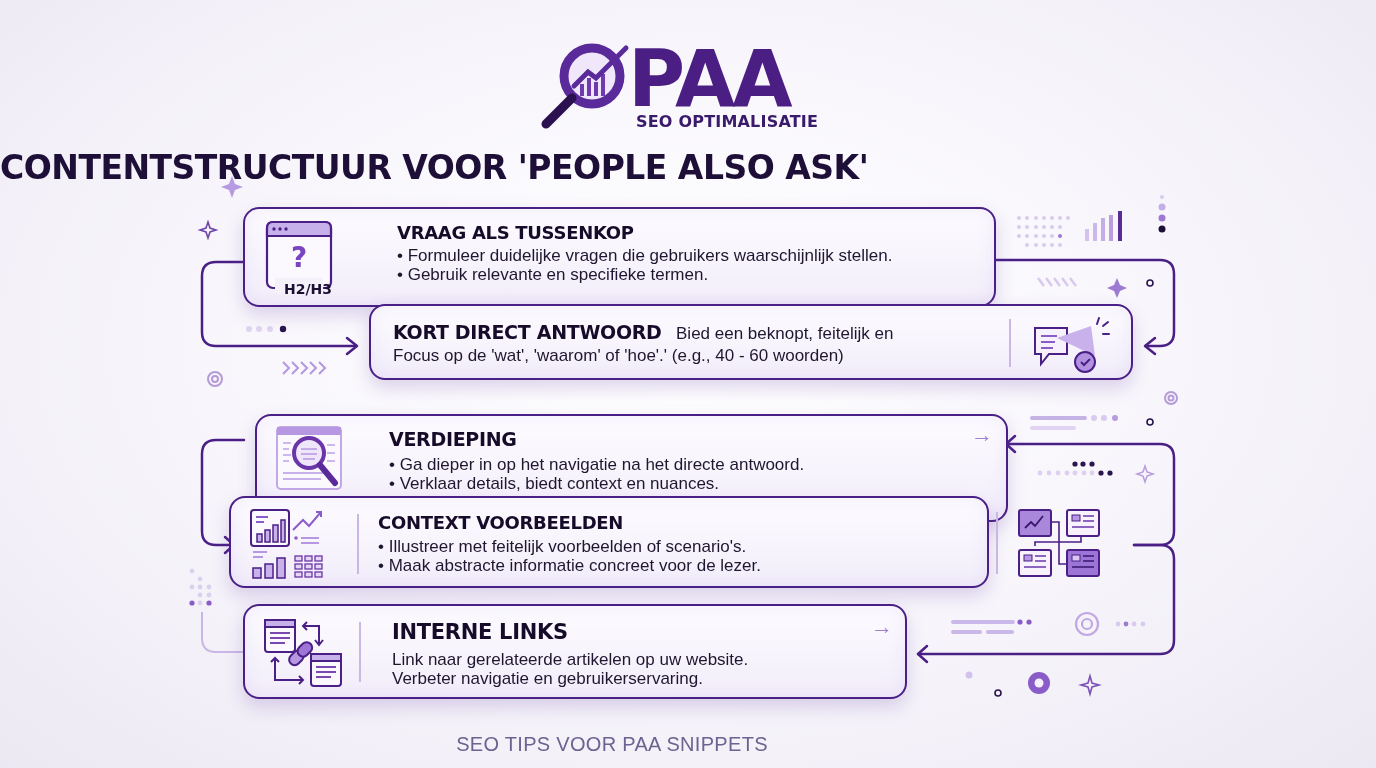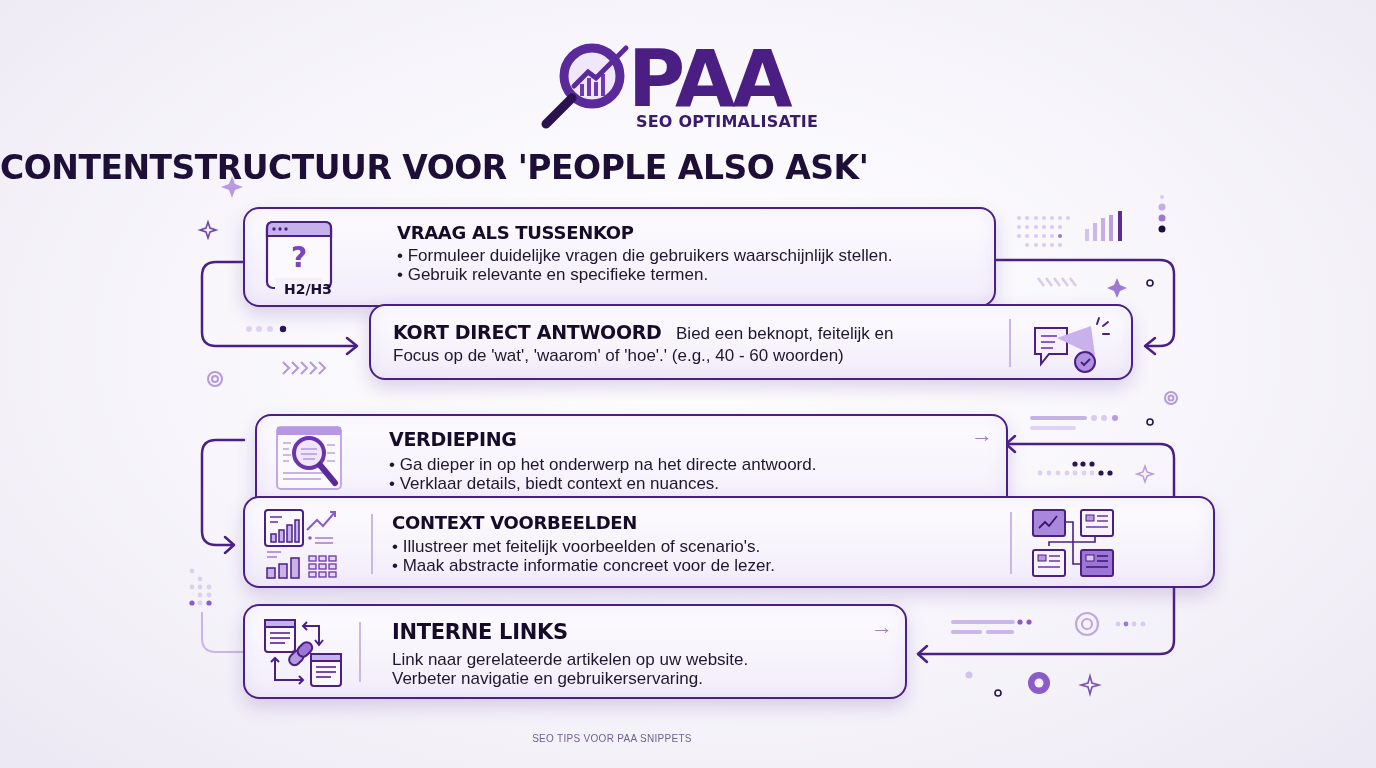--- a/index.html
+++ b/index.html
@@ -5,21 +5,21 @@
   html,body{margin:0;padding:0;}
   body{width:1376px;height:768px;overflow:hidden;position:relative;
     background:radial-gradient(ellipse at 50% 45%, #ffffff 0%, #f7f5fb 55%, #ece8f3 100%);
     font-family:"Liberation Sans", "DejaVu Sans", sans-serif;color:#1a1130;}
   .abs{position:absolute;}
   
   .logo{left:536px;top:36px;width:300px;height:100px;}
   .logo-word{position:absolute;left:92px;top:-2px;font-family:"DejaVu Sans",sans-serif;font-weight:bold;font-size:78px;letter-spacing:-3px;color:#4a1e82;line-height:90px;}
   .logo-sub{position:absolute;left:100px;top:76px;font-family:"DejaVu Sans",sans-serif;font-weight:bold;font-size:16px;color:#3a1a6a;letter-spacing:0.2px;}
   .title{left:0;width:1376px;top:148px;font-family:"DejaVu Sans",sans-serif;font-weight:bold;font-size:33px;color:#1e0f38;letter-spacing:-0.5px;}
-  .footer{left:0;width:1224px;top:733px;text-align:center;font-size:10px;color:#6e6290;letter-spacing:0.3px;}
+  .footer{left:0;width:1224px;top:733px;text-align:center;font-size:20px;color:#6e6290;letter-spacing:0.3px;}
   
   .card{position:absolute;border:2.5px solid #4a1f86;border-radius:16px;
     background:linear-gradient(180deg,#fdfcff 0%,#f2edfa 100%);
     box-shadow:0 8px 18px rgba(110,70,170,0.22), inset 0 0 18px rgba(160,120,220,0.12);box-sizing:border-box;}
   .card h3{margin:0;font-family:"DejaVu Sans",sans-serif;font-weight:bold;font-size:18px;color:#160c2a;letter-spacing:-0.3px;}
   .card .line{font-size:17px;color:#1f1630;line-height:19px;white-space:nowrap;}
   .icon{position:absolute;}
   .vdiv{position:absolute;width:2px;background:#c9b8e3;}
   .arrow-r{position:absolute;color:#9f7fd0;font-size:22px;}
   svg{overflow:visible;}
@@ -285,27 +285,27 @@
     <circle cx="34" cy="28" r="15" fill="#efe6fb" stroke="#6a35a8" stroke-width="4"></circle>
     <g stroke="#b796e2" stroke-width="1.5">
         <path d="M26 24 H42"></path>
         <path d="M26 29 H42"></path>
         <path d="M28 34 H40"></path>
       </g>
     <path d="M45 40 L60 58" stroke="#5b2a9a" stroke-width="6" stroke-linecap="round"></path>
   </svg>
   <div class="abs" style="left:132px;top:12px;">
     <h3 style="font-size:19px;">VERDIEPING</h3>
-    <div class="line" style="margin-top:5px;">• Ga dieper in op het onderwerp na het directe antwoord.</div>
+    <div class="line" style="margin-top:5px;">• Ga dieper in op het navigatie na het directe antwoord.</div>
     <div class="line">• Verklaar details, biedt context en nuances.</div>
   </div>
   <div class="arrow-r" style="left:714px;top:6px;">→</div>
 </div>
 
-<div class="card" style="left:243px;top:496px;width:972px;height:92px;text-decoration:underline;">
+<div class="card" style="left:229px;top:496px;width:760px;height:92px;text-decoration:underline;">
   <svg class="icon" style="left:18px;top:10px;" width="90" height="72">
     <rect x="2" y="2" width="38" height="36" rx="3" fill="#fbf9fe" stroke="#4a1f86" stroke-width="2"></rect>
     <g stroke="#8a5cc8" stroke-width="2">
         <path d="M7 9 H19"></path>
         <path d="M7 14 H15"></path>
       </g>
     <g fill="#c9b2ec" stroke="#4a1f86" stroke-width="1.5">
         <rect x="8" y="26" width="5" height="8"></rect>
         <rect x="16" y="22" width="5" height="12"></rect>
         <rect x="24" y="17" width="5" height="17"></rect>

